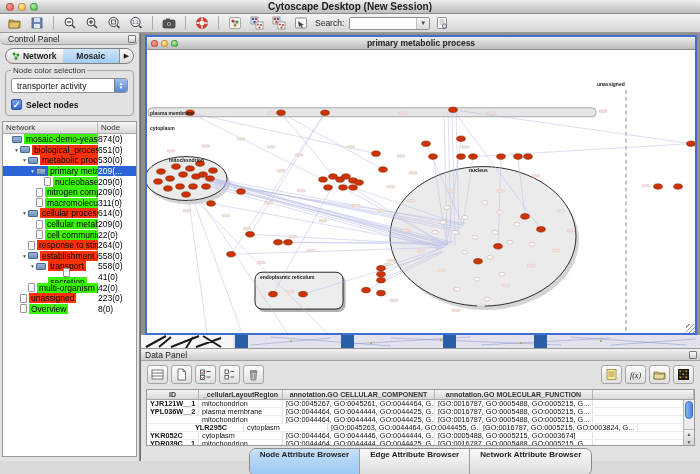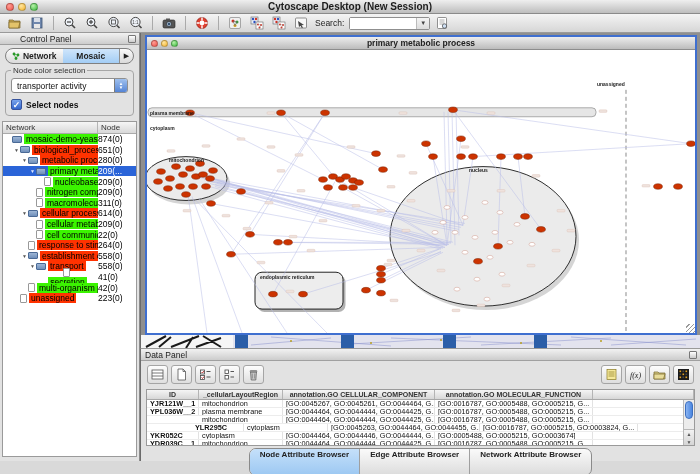--- a/index.html
+++ b/index.html
@@ -31,21 +31,21 @@
   .search-box input { width:66px; height:11px; border:none; outline:none; font-size:8px;
     font-family:"Liberation Sans",sans-serif; padding:0 2px; }
   .search-dd { width:13px; height:11px; border-left:1px solid #bbb; font-size:6px;
     color:#444; display:flex; align-items:center; justify-content:center;
     background:linear-gradient(#f4f4f4,#dcdcdc); }
 
   
   .control-panel { position:absolute; left:0; top:33px; width:140px; bottom:13px;
     background:#e2e2e2; border-right:1px solid #8c8c8c; display:flex; flex-direction:column; }
   .cp-header { height:12px; background:linear-gradient(#f2f2f2,#cccccc); border-bottom:1px solid #9f9f9f;
-    font-size:8.5px; color:#222; line-height:12px; padding-left:20px; position:relative; }
+    font-size:8.5px; color:#222; line-height:12px; padding-left:8px; position:relative;border-radius:6px; }
   .float-ic { position:absolute; right:3px; top:2px; width:8px; height:8px; border:1px solid #777;
     border-radius:1px; background:linear-gradient(#fff,#ccc); }
   .cp-tabs { margin:3px 5px 2px 5px; height:16px; border:1px solid #808080; border-radius:8px;
     background:linear-gradient(#fbfbfb,#dadada); display:flex; overflow:hidden; }
   .cp-tab { flex:1; font-size:8.5px; font-weight:bold; color:#222; display:flex;
     align-items:center; justify-content:center; gap:3px; }
   .cp-tab.sel { background:linear-gradient(#cfe5fb,#a3cdf5); }
   .cp-tab-arrow { width:14px; border-left:1px solid #909090; font-size:7px; color:#222;
     display:flex; align-items:center; justify-content:center; }
   .groupbox { margin:4px 5px 2px 5px; border:1px solid #a6a6a6; border-radius:4px;
@@ -338,21 +338,21 @@
               <span class="tlabel red">biological_process</span>
             </div>
             <span class="tcount">651(0)</span>
           </div>
           <div class="trow">
             <div class="tleft" style="padding-left: 18px;">
               <span class="tarrow">▼</span>
               <span class="ticon folder"></span>
               <span class="tlabel red">metabolic process</span>
             </div>
-            <span class="tcount">280(0)</span>
+            <span class="tcount">530(0)</span>
           </div>
           <div class="trow sel">
             <div class="tleft" style="padding-left: 26px;">
               <span class="tarrow">▼</span>
               <span class="ticon folder"></span>
               <span class="tlabel green">primary metabo</span>
             </div>
             <span class="tcount">209(...</span>
           </div>
           <div class="trow">
@@ -443,20 +443,28 @@
             </div>
             <span class="tcount">42(0)</span>
           </div>
           <div class="trow">
             <div class="tleft" style="padding-left: 10px;">
               <span class="tarrow"></span>
               <span class="ticon file"></span>
               <span class="tlabel red">unassigned</span>
             </div>
             <span class="tcount">223(0)</span>
+          </div>
+          <div class="trow">
+            <div class="tleft" style="padding-left: 10px;">
+              <span class="tarrow"></span>
+              <span class="ticon file"></span>
+              <span class="tlabel green">Overview</span>
+            </div>
+            <span class="tcount">8(0)</span>
           </div>
         </div>
     </div>
   </div>
 
   <div class="desktop">
     <div class="bg-strip">
       <svg width="560" height="13" style="position:absolute;inset:0">
         <rect x="0" y="0" width="92" height="13" fill="#f6f6f6"></rect>
         <path d="M5 12 L25 1 M18 12 L30 2 M30 12 L58 1 M45 13 L52 2 M55 12 L80 3 M62 1 L80 12" stroke="#1a1a1a" stroke-width="2"></path>

